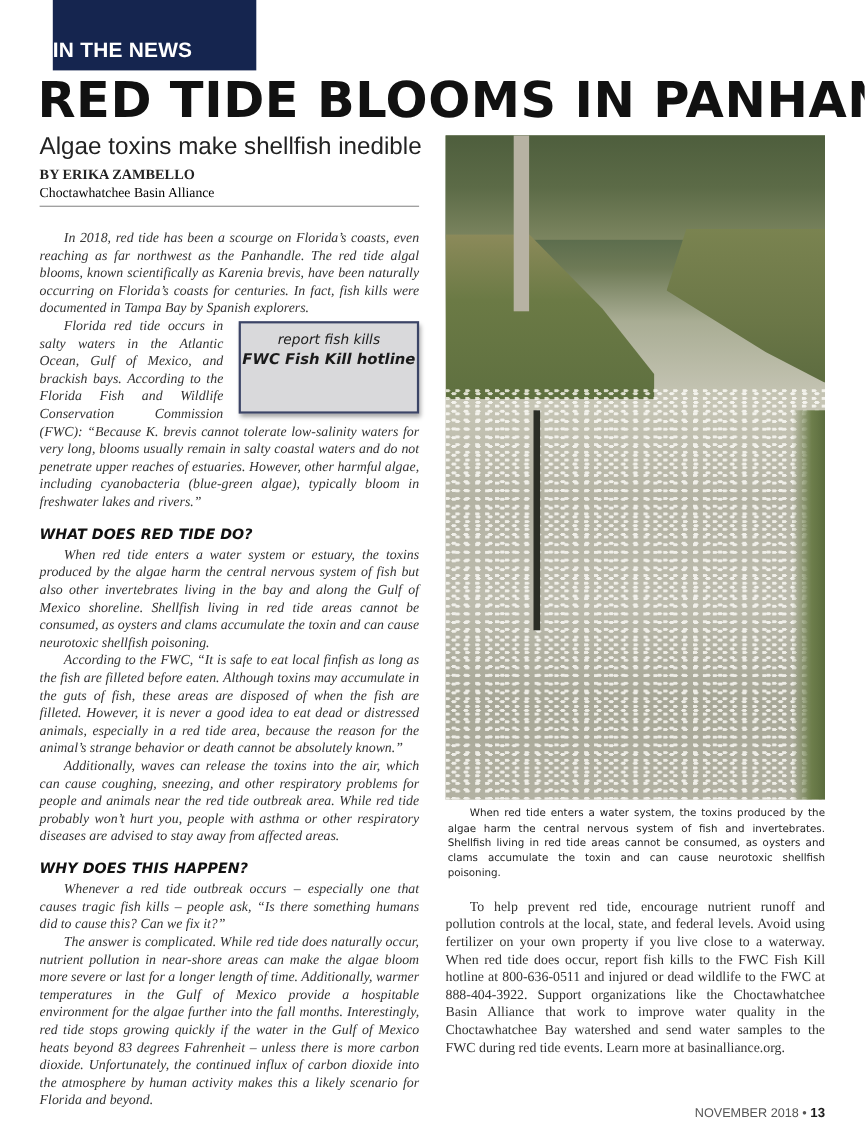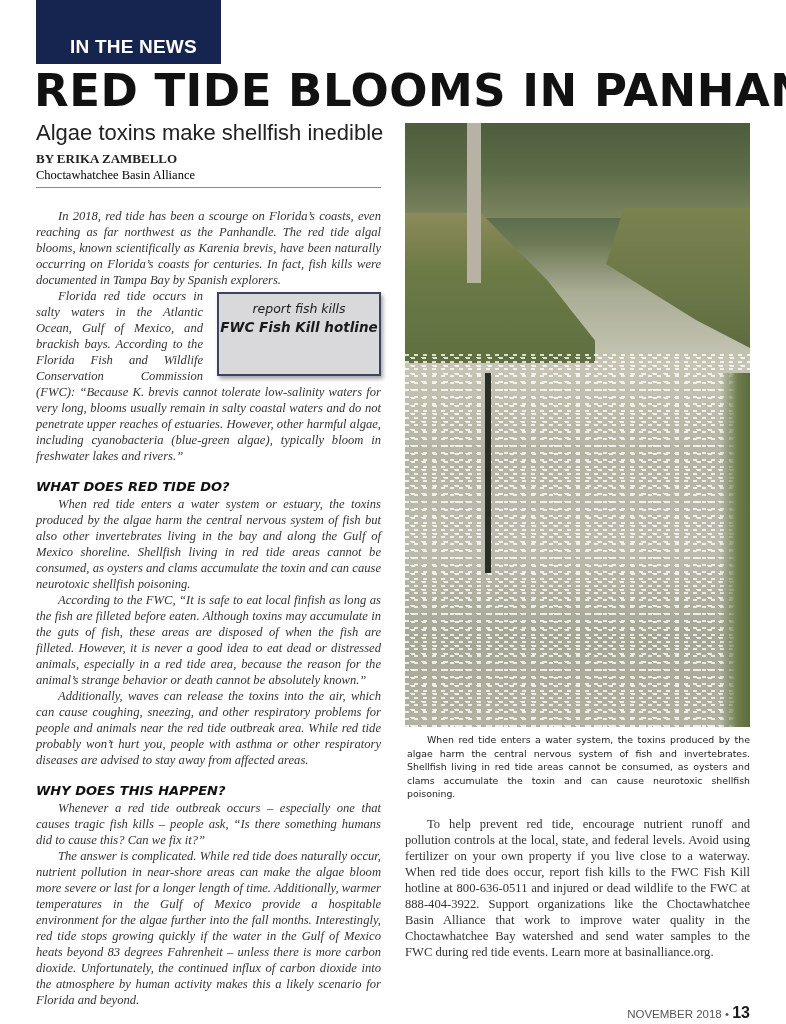--- a/index.html
+++ b/index.html
@@ -1,24 +1,24 @@
 <!DOCTYPE html>
 <html><head>
 <meta charset="utf-8">
 <style>
   html, body { margin: 0; padding: 0; }
   body {
     width: 786px; height: 1024px; background: #ffffff; position: relative; overflow: hidden;
     color: #2a2a2a;
   }
   .kicker {
-    position: absolute; left: 36px; top: 0; width: 185px; height: 64px;
+    position: absolute; left: 48px; top: 0; width: 185px; height: 64px;
     background: #15254f; color: #fff;
     font-family: "Liberation Sans", sans-serif; font-weight: bold; font-size: 19px;
-    box-sizing: border-box; padding: 36px 0 0 10px; letter-spacing: 0.2px; text-align: center;
+    box-sizing: border-box; padding: 36px 0 0 0; letter-spacing: 0.2px;
   }
   .headline {
     position: absolute; left: 34px; top: 66px; width: 730px;
     font-family: "DejaVu Sans", sans-serif; font-weight: bold; font-size: 45px;
     color: #111; letter-spacing: 0.5px; line-height: 50px; white-space: nowrap;
   }
   .subhead {
     position: absolute; left: 36px; top: 120px;
     font-family: "Liberation Sans", sans-serif; font-size: 22px; color: #222; line-height: 26px;
   }
@@ -93,21 +93,21 @@
     position: absolute; left: 407px; top: 733px; width: 343px;
     font-family: "DejaVu Sans", sans-serif; font-size: 9.4px; line-height: 13.5px;
     color: #222; text-align: justify;
   }
   .caption span { display: block; text-indent: 20px; }
   .right-col { left: 405px; top: 816px; width: 345px; }
   .footer {
     position: absolute; left: 560px; top: 1004px; width: 190px; text-align: right;
     font-family: "Liberation Sans", sans-serif; font-size: 11.5px; color: #555;
   }
-  .footer .num { font-weight: bold; font-size: 16px; color: #1a1a1a; }
+  .footer .num { font-weight: bold; font-size: 12px; color: #1a1a1a; }
 </style>
 </head>
 <body>
 
 <div class="kicker">IN THE NEWS</div>
 <div class="headline">RED TIDE BLOOMS IN PANHANDLE</div>
 <div class="subhead">Algae toxins make shellfish inedible</div>
 <div class="byline">BY ERIKA ZAMBELLO</div>
 <div class="org">Choctawhatchee Basin Alliance</div>
 <div class="rule"></div>

